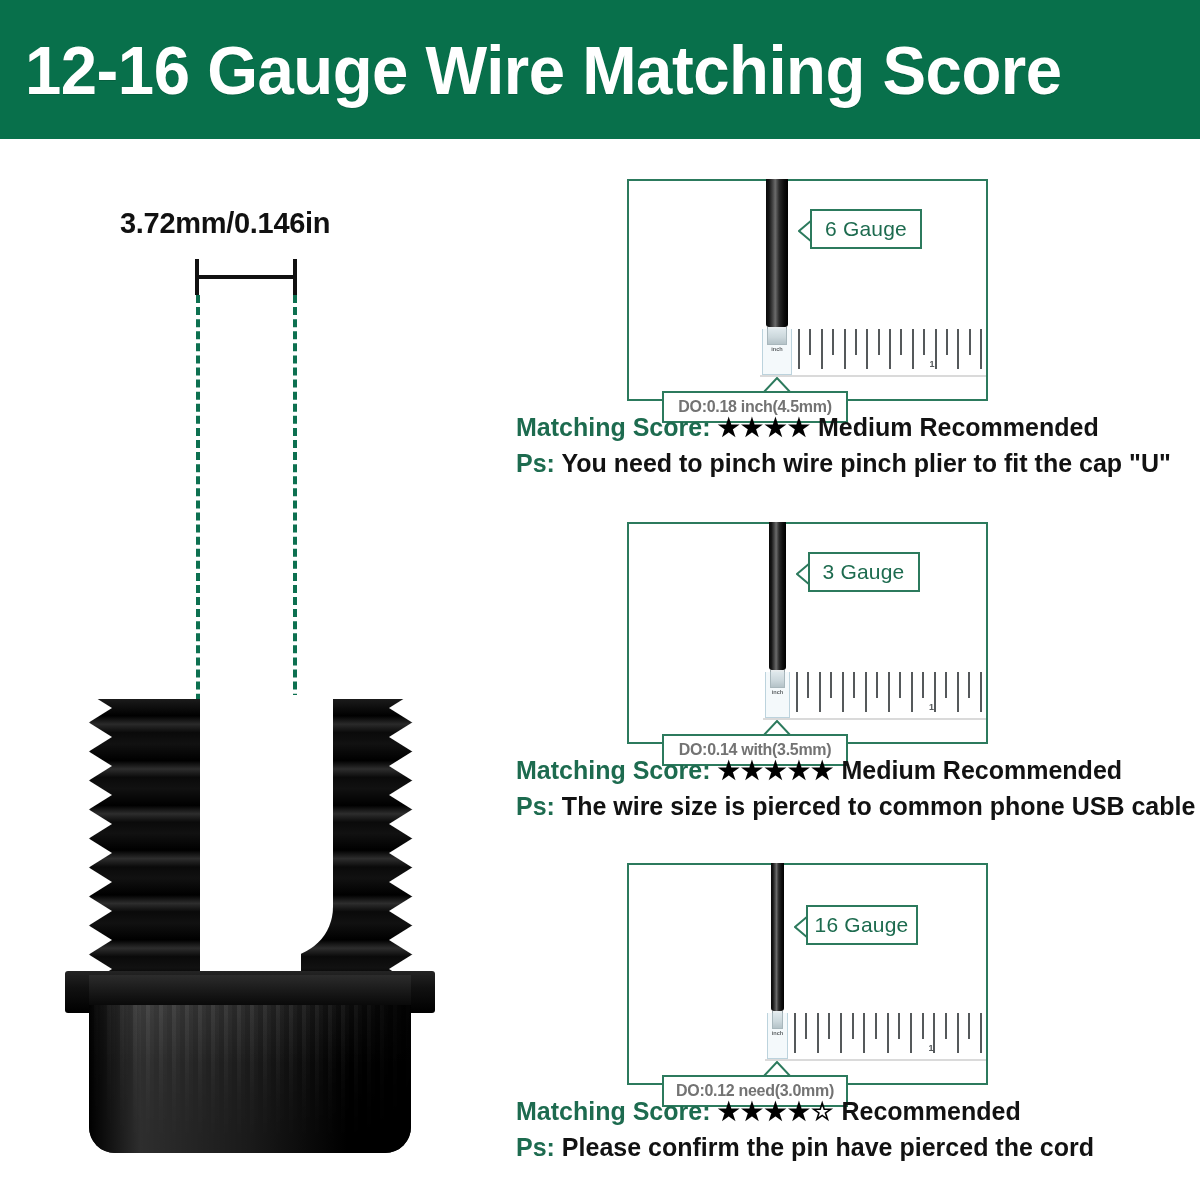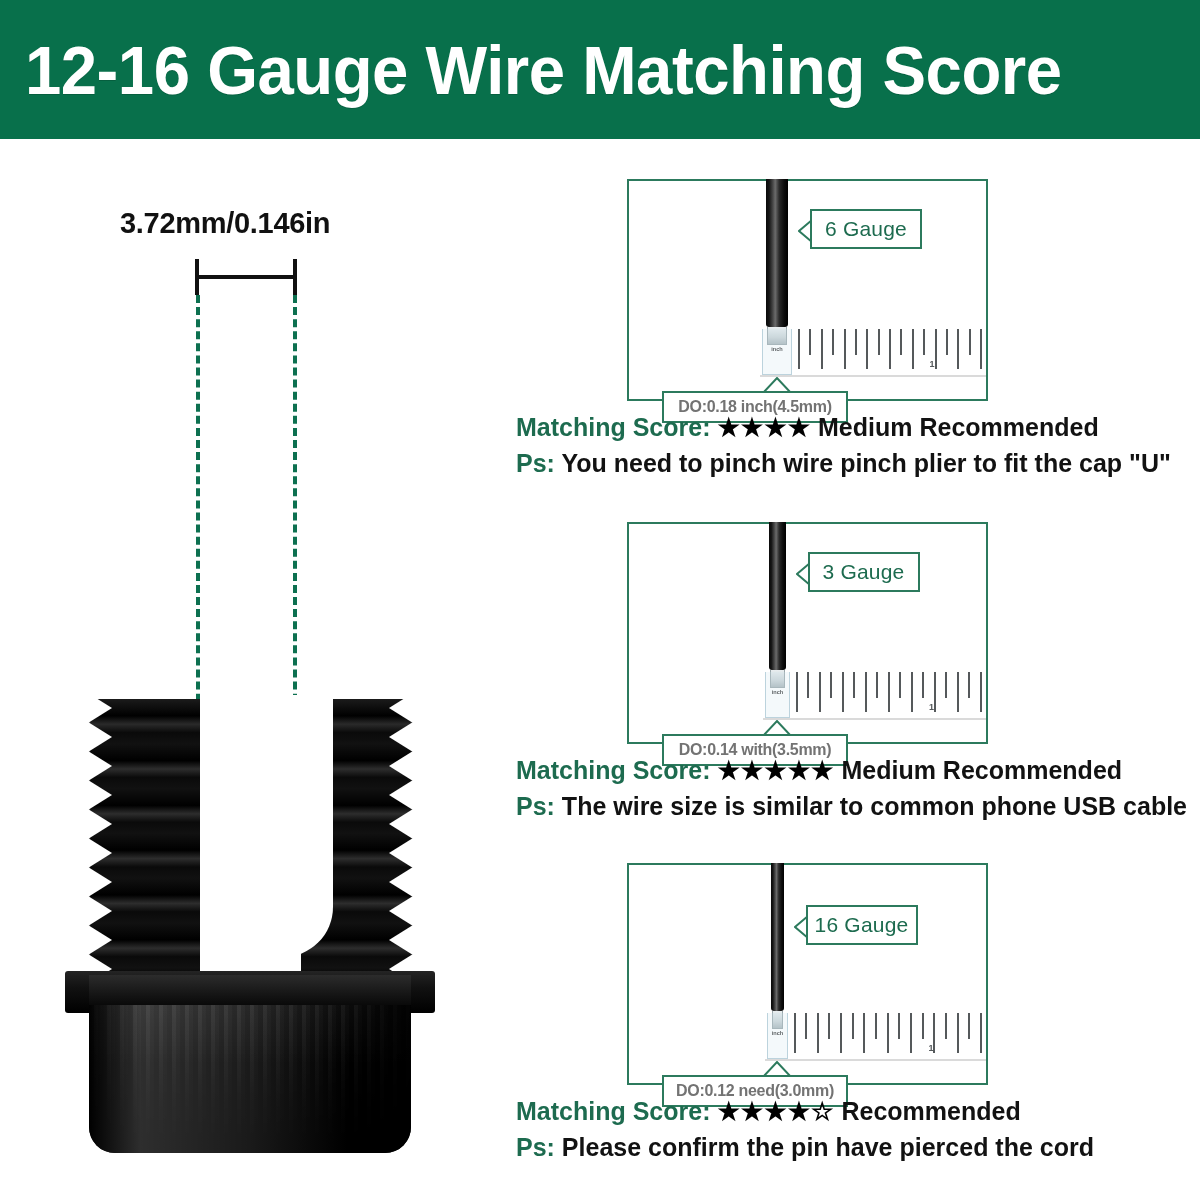--- a/index.html
+++ b/index.html
@@ -391,21 +391,21 @@
           <span>DO:0.14 with(3.5mm)</span>
         </div>
       </div>
     <div class="score-line" style="top: 236px;">
       <span class="lbl">Matching Score:</span>
       <span class="stars">★★★★★</span>
       <span class="rec">Medium Recommended</span>
     </div>
     <div class="ps-line" style="top: 272px;">
       <span class="lbl">Ps:</span>
-      <span class="txt">The wire size is similar to common phone USB cable</span>
+      <span class="txt">The wire size is pierced to common phone USB cable</span>
     </div>
   </div>
 
   <div class="gauge-block" id="gauge-block-2">
     <div class="panel-box">
         <div class="wire" style="left: 141.5px; top: -2px; width: 13px; height: 148px;"></div>
         <div class="wire-tip" style="left: 142.5px; top: 146px; width: 11px; height: 18px;"></div>
         <div class="wire-tip-label" style="left: 137.5px; top: 165px; width: 21px;">inch</div>
         <div class="measure-bracket" style="left: 137.5px; top: 148px; width: 21px; height: 46px;"></div>
         <div class="ruler-baseline" style="left: 135.5px; top: 194px; width: 221.5px;"></div>

